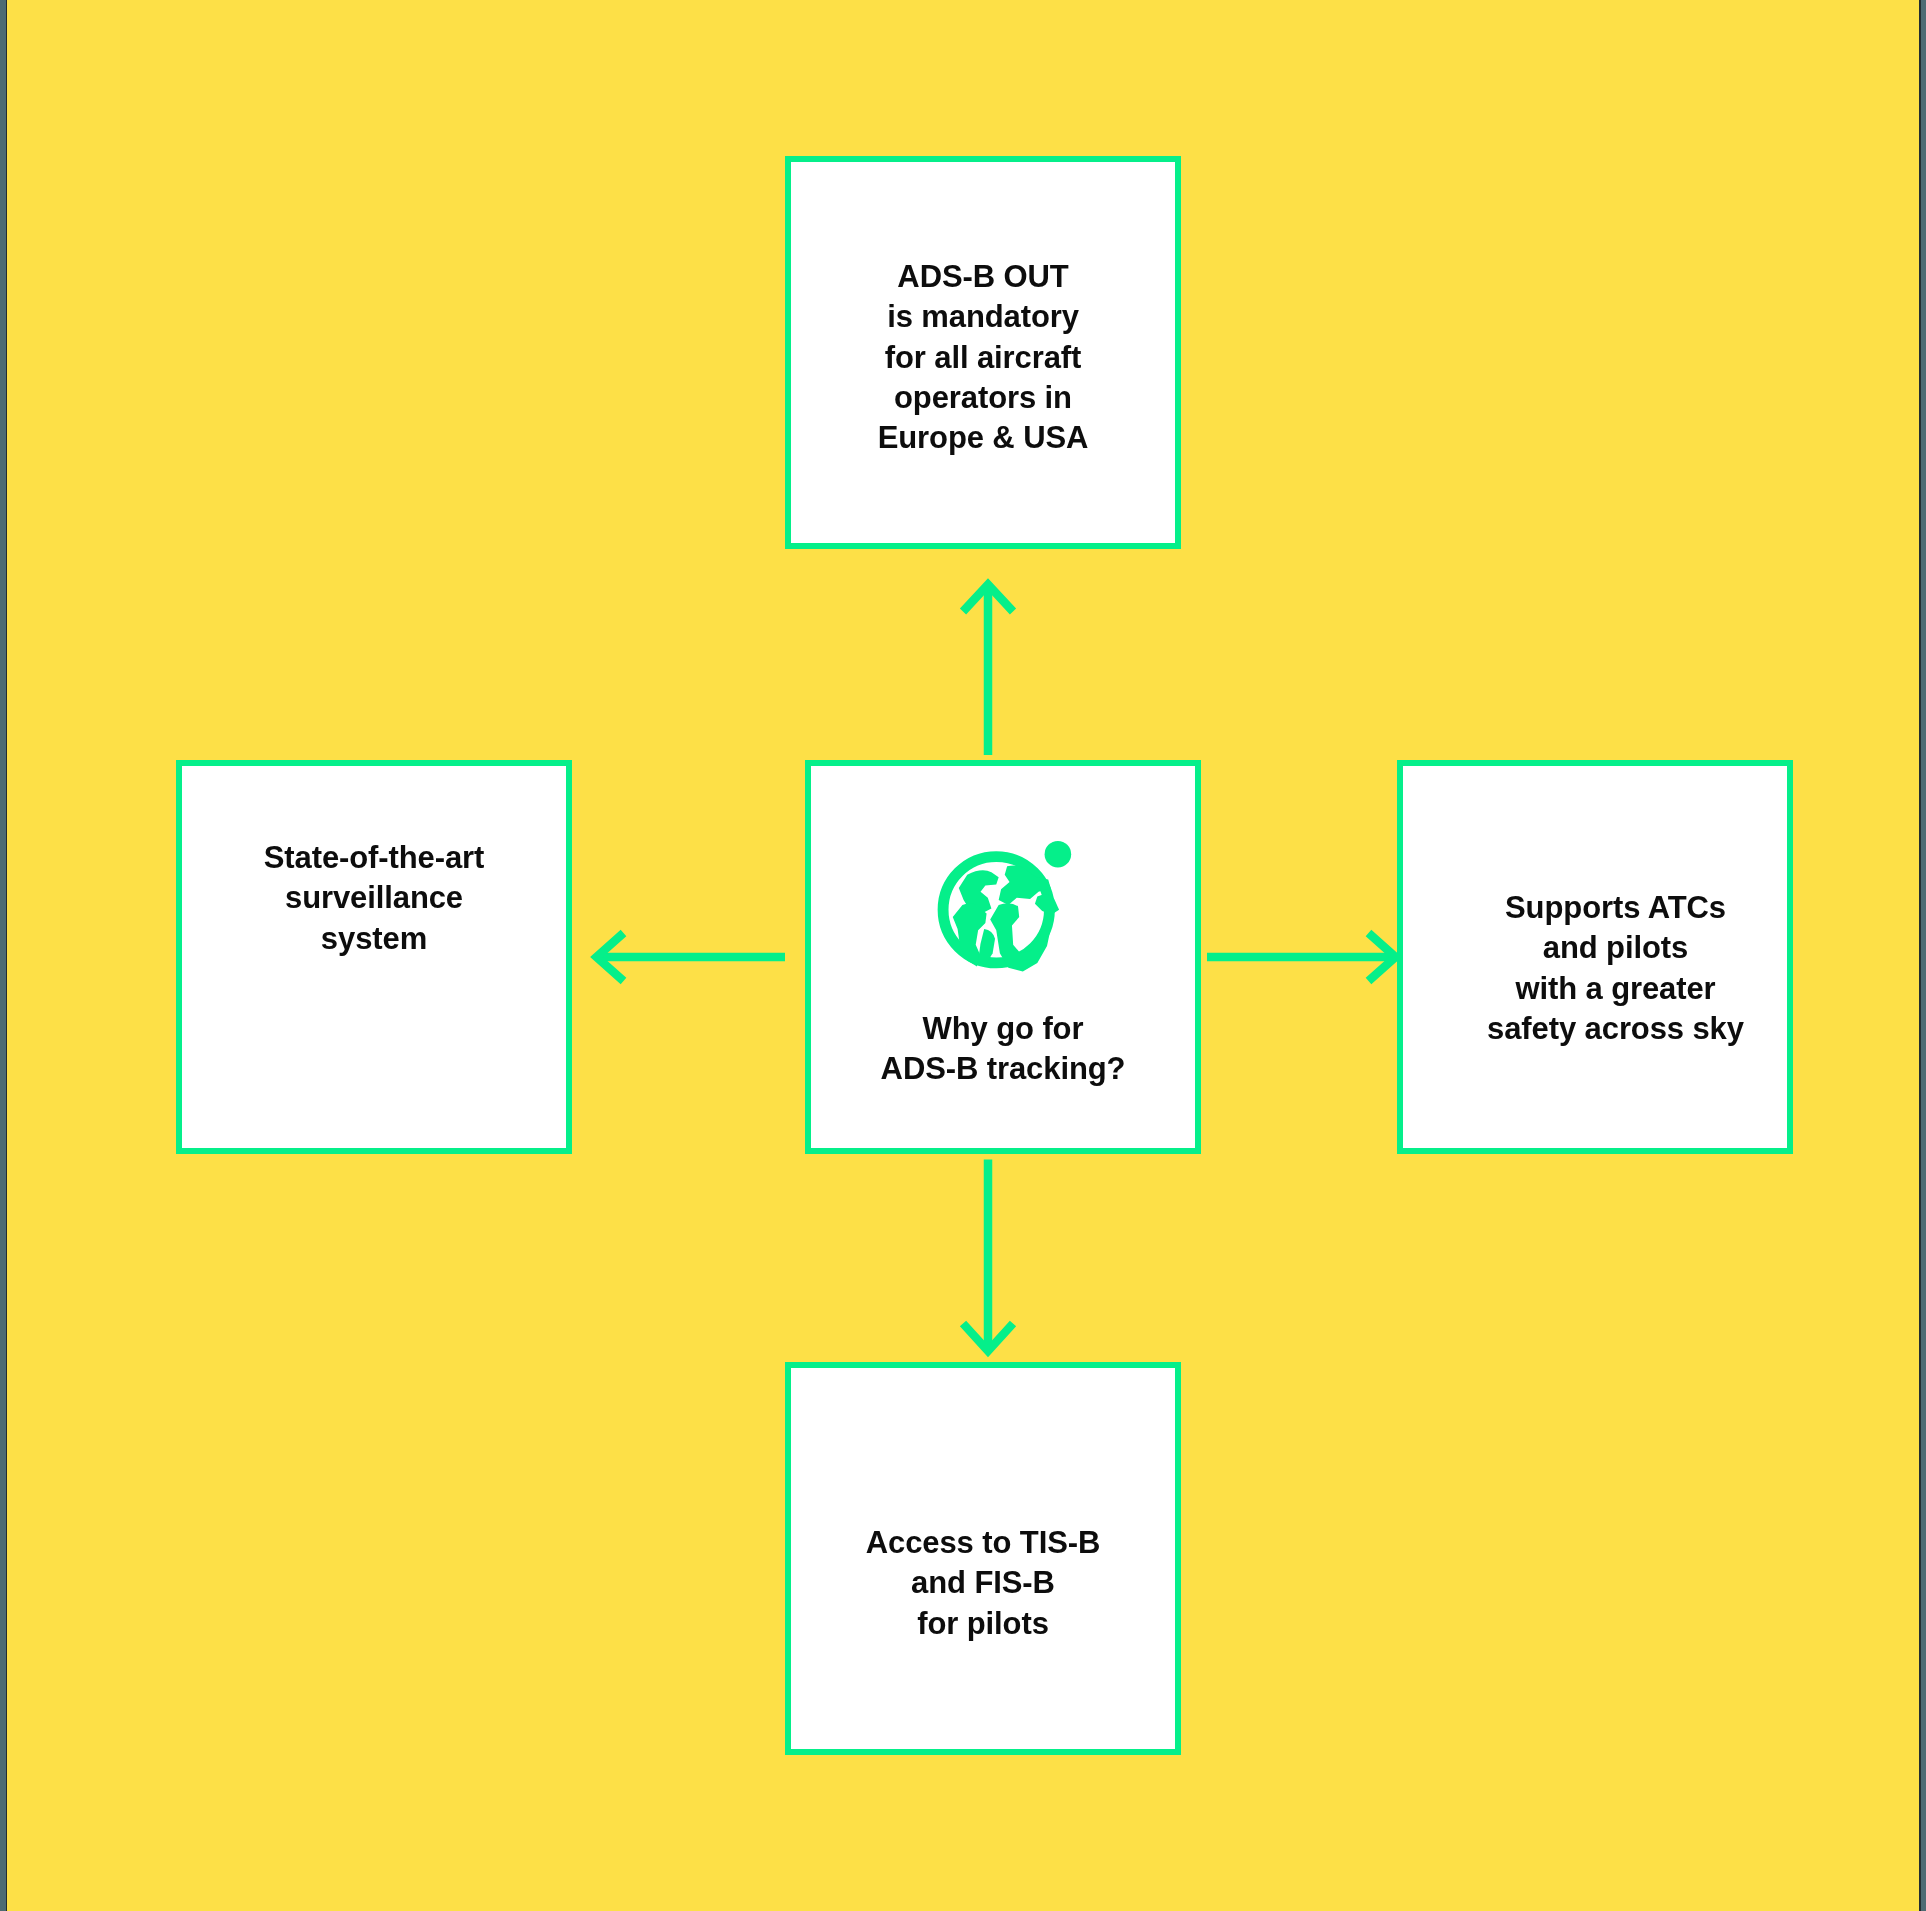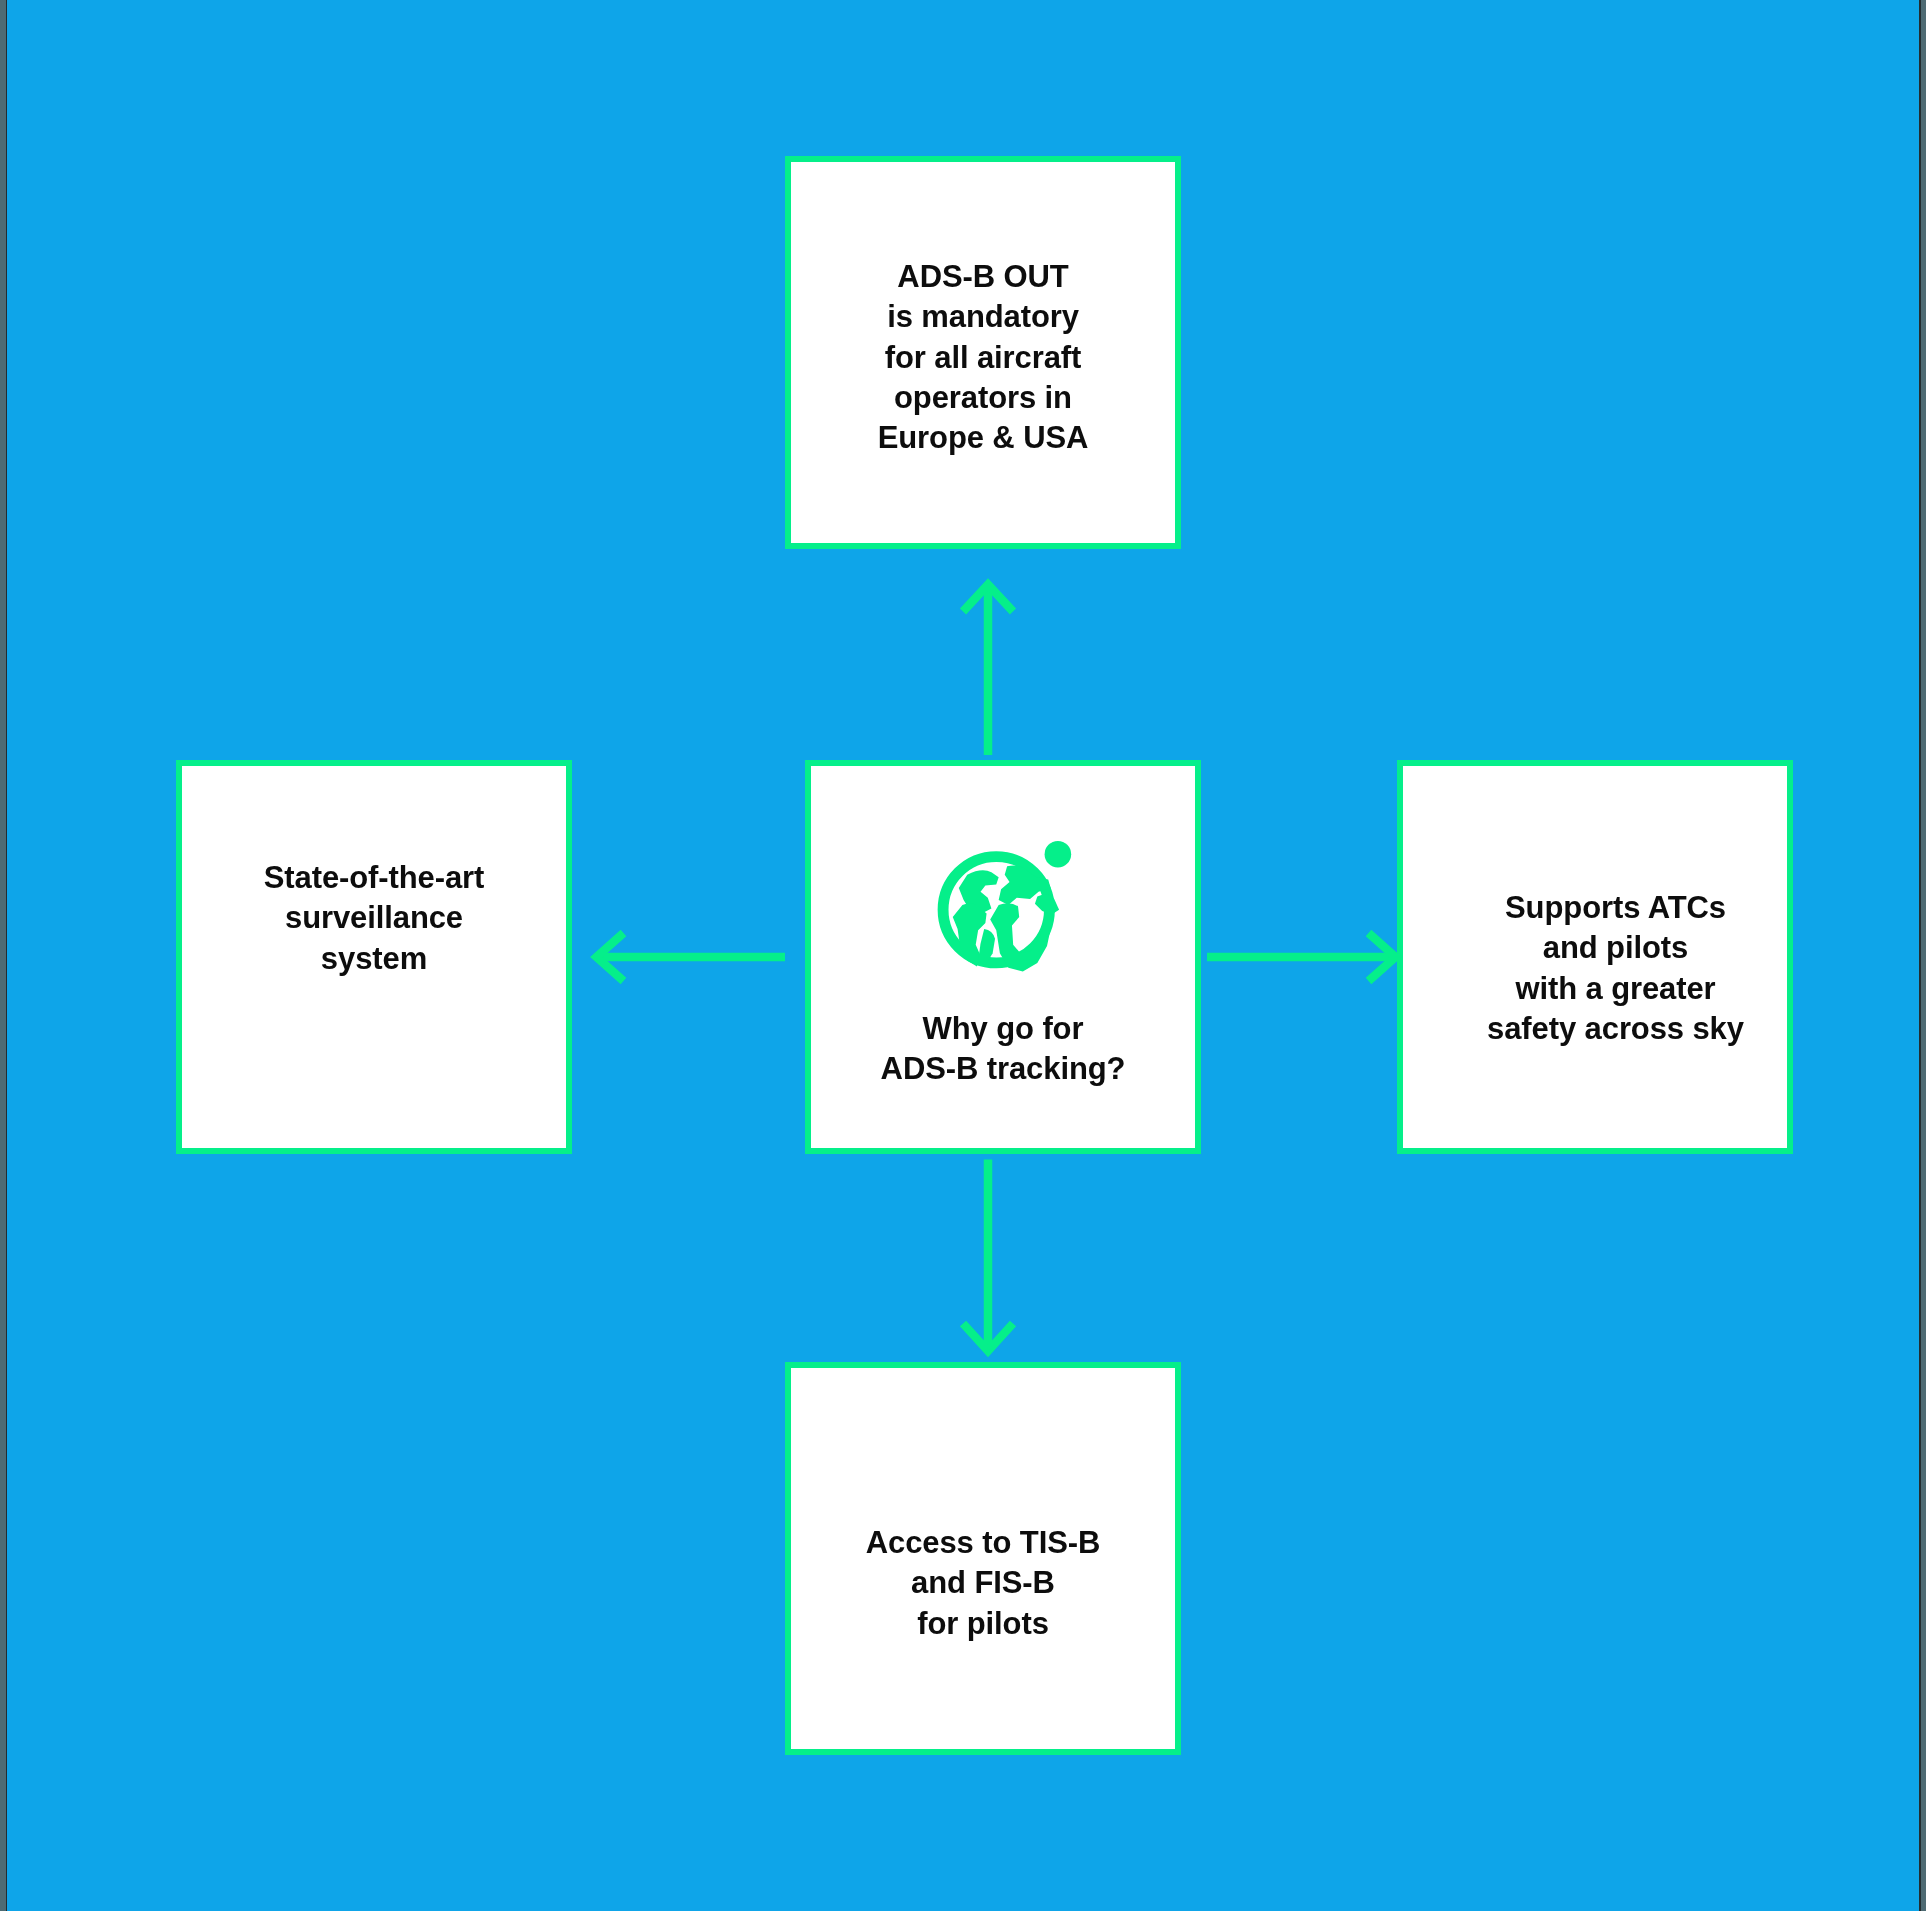--- a/index.html
+++ b/index.html
@@ -4,21 +4,21 @@
 <style>
   html, body {
     margin: 0;
     padding: 0;
     background: #ffffff;
   }
   #stage {
     position: relative;
     width: 1926px;
     height: 1912px;
-    background: #0ea5e9;
+    background: #fde047;
     font-family: "Liberation Sans", sans-serif;
     overflow: hidden;
   }
 
   
   .edge-band {
     position: absolute;
     top: 0;
     bottom: 0;
     width: 5.5px;
@@ -71,21 +71,21 @@
   
   #node-left {
     left: 176px;
     top: 760px;
     width: 396px;
     height: 394px;
     justify-content: flex-start;
   }
   #node-left .node-text {
     font-size: 31px;
-    margin-top: 92px;
+    margin-top: 72px;
   }
 
   
   #node-right {
     left: 1397px;
     top: 760px;
     width: 396px;
     height: 394px;
     justify-content: flex-start;
     padding-left: 41px;

